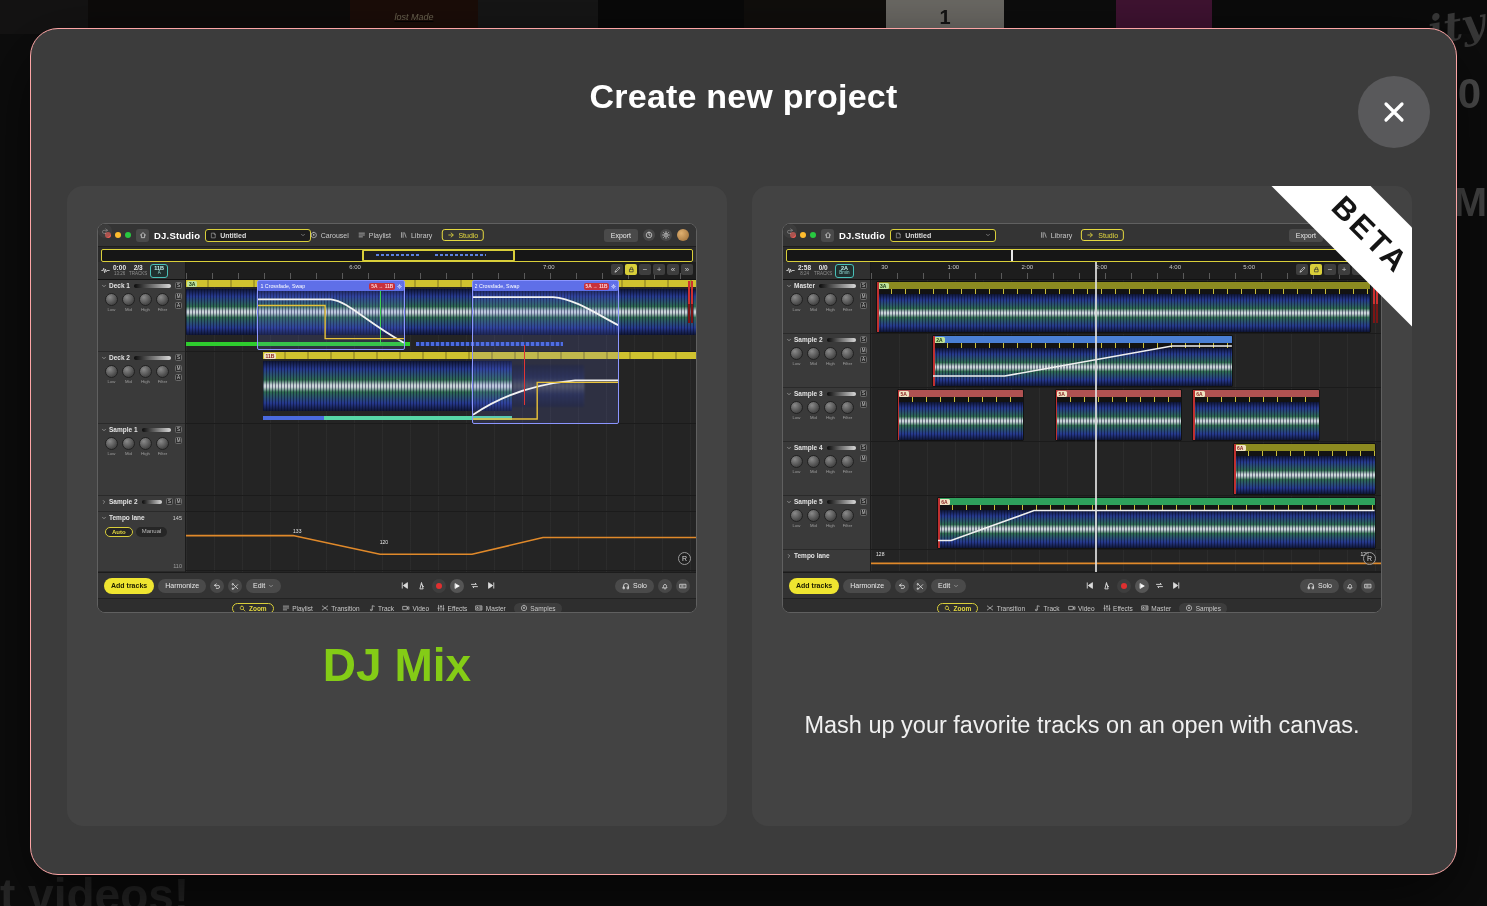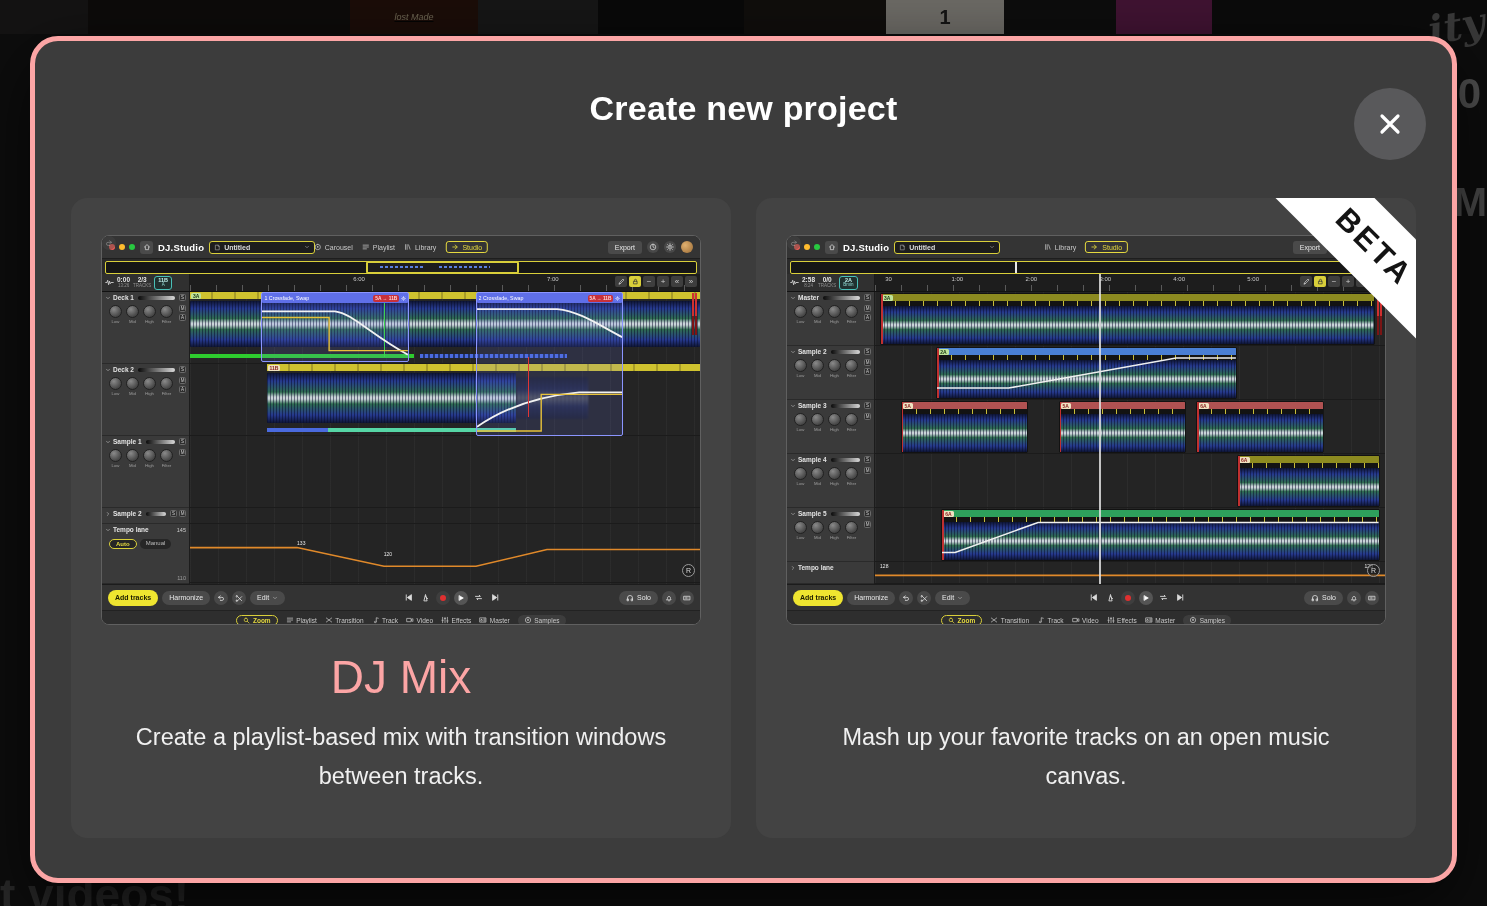--- a/index.html
+++ b/index.html
@@ -12,26 +12,26 @@
   .album{height:34px;position:relative;flex:0 0 auto;display:flex;align-items:center;justify-content:center;overflow:hidden}
   .album span{font-size:9px;color:#d8c9a0;font-style:italic}
   .album .big{font-size:20px;color:#222;font-style:normal;font-weight:bold}
   .bd-script{position:absolute;top:2px;right:2px;font-family:"DejaVu Serif",serif;font-style:italic;font-weight:bold;font-size:40px;color:#6f6f6f;transform:rotate(-10deg)}
   .bd-num{position:absolute;top:70px;right:6px;font-size:42px;font-weight:bold;color:#9d9d9d}
   .bd-am{position:absolute;top:180px;right:0px;font-size:40px;font-weight:bold;color:#8e8e8e}
   .bd-bottom{position:absolute;bottom:-16px;left:0px;font-size:46px;font-weight:bold;color:#4d4d4d}
   .dim{position:absolute;inset:0;background:rgba(8,8,8,.52)}
 
   
-  .modal{position:absolute;left:30px;top:36px;width:1427px;height:847px;background:#3c3c3c;border:5px solid #fca5a5;border-radius:28px;box-shadow:0 24px 70px rgba(0,0,0,.65)}
+  .modal{position:absolute;left:30px;top:28px;width:1427px;height:847px;background:#3c3c3c;border:1px solid #fca5a5;border-radius:28px;box-shadow:0 24px 70px rgba(0,0,0,.65)}
   .modal-title{text-align:center;font-size:34px;font-weight:bold;color:#fff;margin-top:48px;letter-spacing:.2px}
   .close{position:absolute;top:47px;right:26px;width:72px;height:72px;border-radius:50%;background:#59595b;display:flex;align-items:center;justify-content:center;cursor:pointer}
   .cards{position:absolute;top:157px;left:36px;display:flex;gap:25px}
   .card{width:660px;height:640px;background:#434343;border-radius:16px;position:relative;overflow:hidden;cursor:pointer}
-  .ctitle{position:absolute;top:452px;width:100%;text-align:center;font-size:46px;font-weight:normal;color:#fca5a5}
+  .ctitle{position:absolute;top:452px;width:100%;text-align:center;font-size:46px;font-weight:bold;color:#84cc16}
   .cdesc{position:absolute;top:520px;left:50%;transform:translateX(-50%);width:560px;text-align:center;font-size:23.5px;line-height:39px;color:#f0f0f0}
   .ribbon{position:absolute;top:14px;right:-98px;width:280px;height:70px;background:#fff;transform:rotate(45deg);display:flex;align-items:center;justify-content:center;font-size:31px;font-weight:bold;color:#141414;letter-spacing:3px;z-index:9}
   .shot{position:absolute;top:37px;left:30px;width:600px;height:390px}
 
   
   .studio{position:relative;width:600px;height:390px;background:#2a2a2a;border:1px solid #606060;border-radius:8px;overflow:hidden;color:#ccc}
   .s-titlebar{height:22px;background:#343434;display:flex;align-items:center;gap:5px;padding:11px 7px;position:relative;border-bottom:1px solid #1e1e1e}
   .dots{display:flex;gap:4px;align-items:center}
   .dots i{width:6px;height:6px;border-radius:50%;display:block}
   .d1{background:#ff5f57}.d2{background:#febc2e}.d3{background:#28c840}
@@ -558,21 +558,20 @@
                 </svg>Samples</span>
             </div>
             <div class="meter">
               <i></i>
               <i></i>
             </div>
             <div class="rlogo">R</div>
           </div>
         </div>
       <div class="ctitle">DJ Mix</div>
-      <div class="cdesc">Create a playlist-based mix with transition windows between tracks.</div>
     </div>
     <div class="card">
       <div class="shot studio-shot">
           <div class="studio">
             <div class="s-titlebar">
               <span class="dots">
                 <i class="d1"></i>
                 <i class="d2"></i>
                 <i class="d3"></i>
               </span>
@@ -1005,17 +1004,17 @@
                   <path d="M6 2a4 4 0 1 1 0 8 4 4 0 0 1 0-8zM6 5a1 1 0 1 1 0 2 1 1 0 0 1 0-2z"></path>
                 </svg>Samples</span>
             </div>
             <div class="meter">
               <i></i>
               <i></i>
             </div>
             <div class="rlogo">R</div>
           </div>
         </div>
-      <div class="cdesc">Mash up your favorite tracks on an open music canvas.</div>
+      <div class="cdesc">Mash up your favorite tracks on an open with canvas.</div>
       <div class="ribbon">BETA</div>
     </div>
   </div>
 </div>
 
 </body></html>

